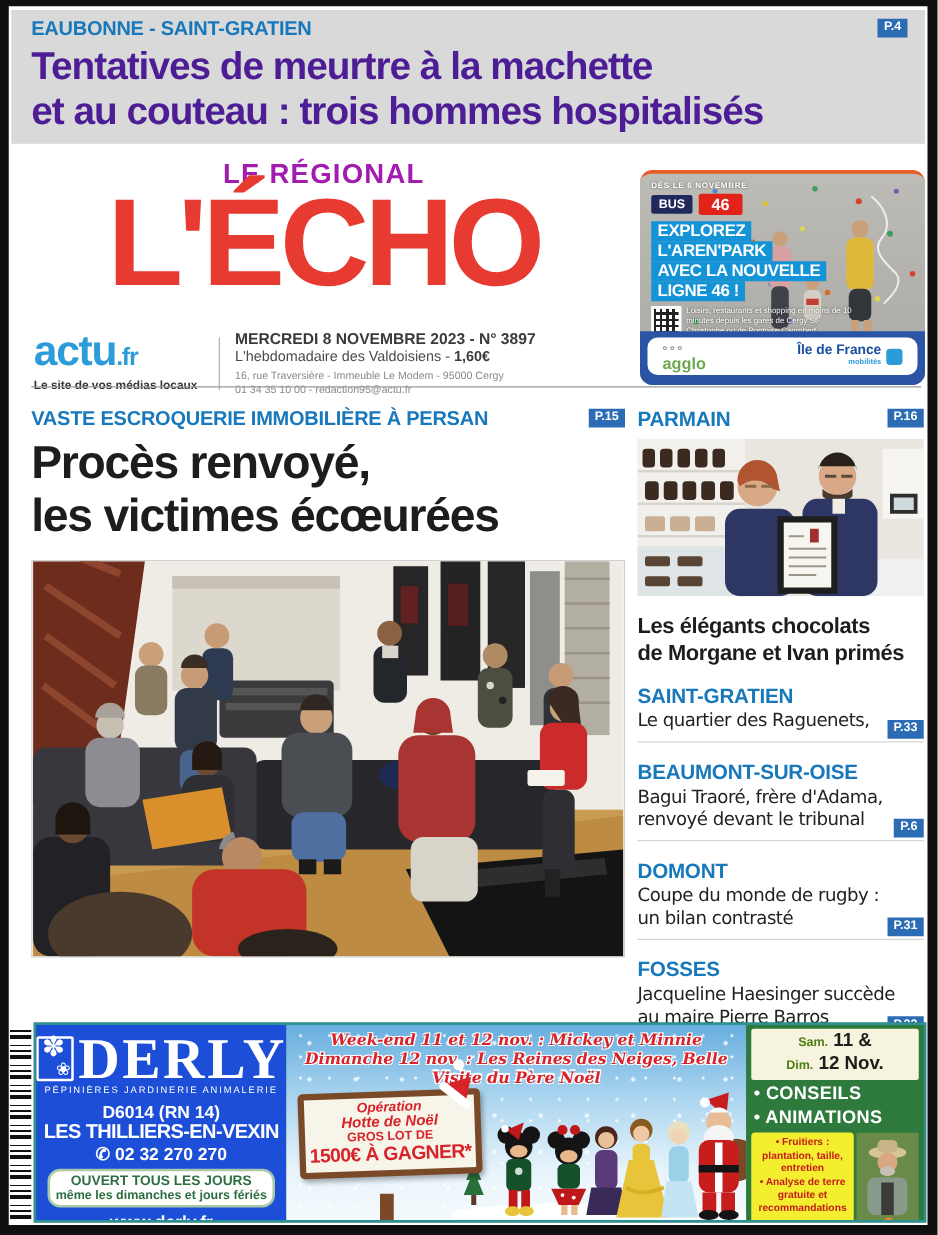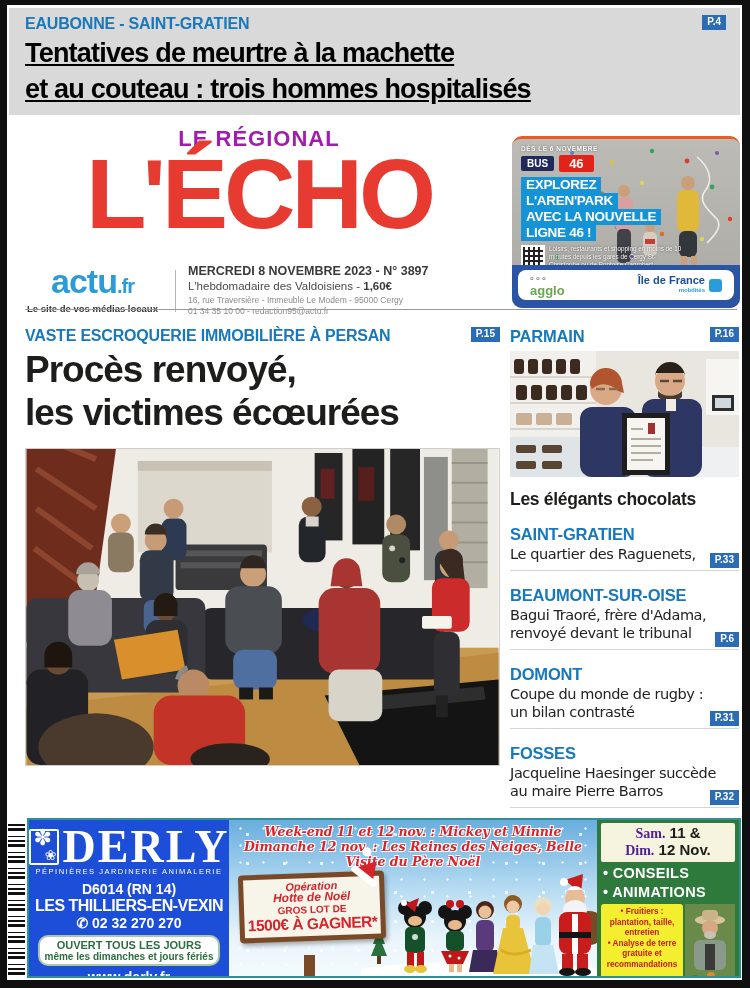--- a/index.html
+++ b/index.html
@@ -5,28 +5,28 @@
   * { margin:0; padding:0; box-sizing:border-box; }
   html,body { width:750px; height:988px; }
   body { background:#101010; font-family:"Liberation Sans", sans-serif; position:relative; overflow:hidden; }
   .sheet { position:absolute; left:7px; top:5px; width:735px; height:975px; background:#fff; }
 
   
   .banner { position:absolute; left:2px; top:3px; width:731px; height:107px; background:#d9d9d9; padding:7px 14px 0 16px; }
   .banner-kickrow { display:flex; justify-content:space-between; align-items:flex-start; }
   .kicker-blue { color:#1878bc; font-weight:bold; font-size:16px; letter-spacing:-0.2px; }
   .pbadge { background:#2c6cb4; color:#fff; font-size:10px; font-weight:bold; padding:1px 5px 2px; line-height:12px; white-space:nowrap; }
-  .banner-headline { color:#000000; font-weight:bold; font-size:27px; line-height:36px; letter-spacing:-0.8px; margin-top:2px;text-decoration:underline; }
+  .banner-headline { color:#4c1d95; font-weight:bold; font-size:31px; line-height:36px; letter-spacing:-0.8px; margin-top:2px; }
 
   
   .masthead { position:absolute; left:18px; top:113px; width:712px; height:192px; }
   .echo-block { position:absolute; left:6px; top:8px; width:456px; text-align:center; }
   .overtitle { color:#a21caf; font-weight:bold; font-size:22px; letter-spacing:1px; }
   .echo-title { color:#e73a30; font-weight:bold; font-size:99px; line-height:92px; letter-spacing:-4px; margin-top:-4px; }
-  .actu { position:absolute; left:2px; top:147px;text-align:center; }
+  .actu { position:absolute; left:2px; top:147px; }
   .actu-main { color:#2b9cd8; font-weight:bold; font-size:34px; line-height:32px; letter-spacing:-1px; }
   .actu-fr { font-size:20px; font-weight:bold; }
   .actu-tag { color:#333; font-weight:bold; font-size:9.5px; margin-top:1px; }
   .mast-div { position:absolute; left:150px; top:152px; height:42px; border-left:1px solid #b5b5b5; }
   .issue { position:absolute; left:163px; top:146px; color:#4c4c4c; }
   .issue-date { color:#3a3a3a; font-weight:bold; font-size:12.5px; }
   .issue-sub { color:#4a4a4a; font-size:11.5px; margin-top:2px; }
   .issue-sub b { color:#3a3a3a; }
   .issue-small { color:#8a8a8a; font-size:8.5px; margin-top:3px; line-height:11px; }
   .mast-rule { position:absolute; left:0; right:0; bottom:0; border-top:1.5px solid #9a9a9a; }
@@ -99,21 +99,21 @@
   .sign .s2 { color:#d8232a; font-weight:bold; font-style:italic; font-size:12px; margin-top:-2px; }
   .sign .s3 { color:#d8232a; font-weight:bold; font-size:10px; }
   .sign .s4 { color:#d8232a; font-weight:bold; font-size:15.5px; letter-spacing:-0.5px; }
   .sign-post { position:absolute; left:75px; top:135px; width:11px; height:24px; background:#7a4a28; z-index:2; }
   .santa-hat { position:absolute; left:128px; top:38px; z-index:4; width:0; height:0; border-left:14px solid transparent; border-right:10px solid transparent; border-bottom:20px solid #d8232a; transform:rotate(38deg); }
   .santa-hat::before { content:""; position:absolute; left:-16px; top:16px; width:30px; height:7px; background:#fff; border-radius:4px; }
   .santa-hat::after { content:""; position:absolute; left:-18px; top:-6px; width:9px; height:9px; background:#fff; border-radius:50%; }
   .chars { position:absolute; right:0; bottom:0; width:236px; height:106px; z-index:2; }
   .derly-right { width:142px; background:#2e7a3c; position:relative; padding:3px 4px; }
   .dates-box { background:#f6f3df; border-radius:2px; text-align:center; padding:2px 0 3px; line-height:16px; }
-  .dates-box .dr { color:#4c1d95; font-weight:bold; font-size:14px;font-family:Liberation Serif, serif; }
+  .dates-box .dr { color:#4d7c0f; font-weight:bold; font-size:10px; }
   .dates-box .db { color:#1d1d1b; font-weight:bold; font-size:15px; }
   .dbul { color:#fff; font-weight:bold; font-size:14.5px; letter-spacing:0.3px; margin:3px 0 0 2px; }
   .dinfo-row { display:flex; gap:2px; margin-top:4px; }
   .dinfo { flex:1; background:#f3ef2f; border-radius:3px; color:#c81a1a; font-weight:bold; font-size:8.2px; line-height:10.5px; text-align:center; padding:3px 1px; }
   .gardener { width:50px; height:86px; flex:0 0 auto; }
 </style>
 </head>
 <body>
 
 <div class="sheet">
@@ -366,20 +366,21 @@
       <rect x="132" y="48" width="60" height="78" rx="12" fill="#2e3763"></rect>
       <rect x="156" y="48" width="10" height="12" fill="#f0ece4"></rect>
 
       <rect x="112" y="62" width="48" height="62" fill="#1e1e1e"></rect>
       <rect x="117" y="67" width="38" height="52" fill="#f7f5ef"></rect>
       <rect x="138" y="72" width="7" height="11" fill="#a03030"></rect>
       <path d="M121,78 h12 M121,88 h30 M121,95 h30 M121,102 h30 M121,109 h22" stroke="#9a968a" stroke-width="1.6"></path>
     </svg>
     <div class="parmain-title">
       <div>Les élégants chocolats</div>
+      <div>de Morgane et Ivan primés</div>
     </div>
 
     <div class="brief">
       <div class="sec-title">SAINT-GRATIEN</div>
       <div class="brief-text">
         <div>Le quartier des Raguenets,</div>
       </div>
       <span class="pbadge">P.33</span>
     </div>
 

